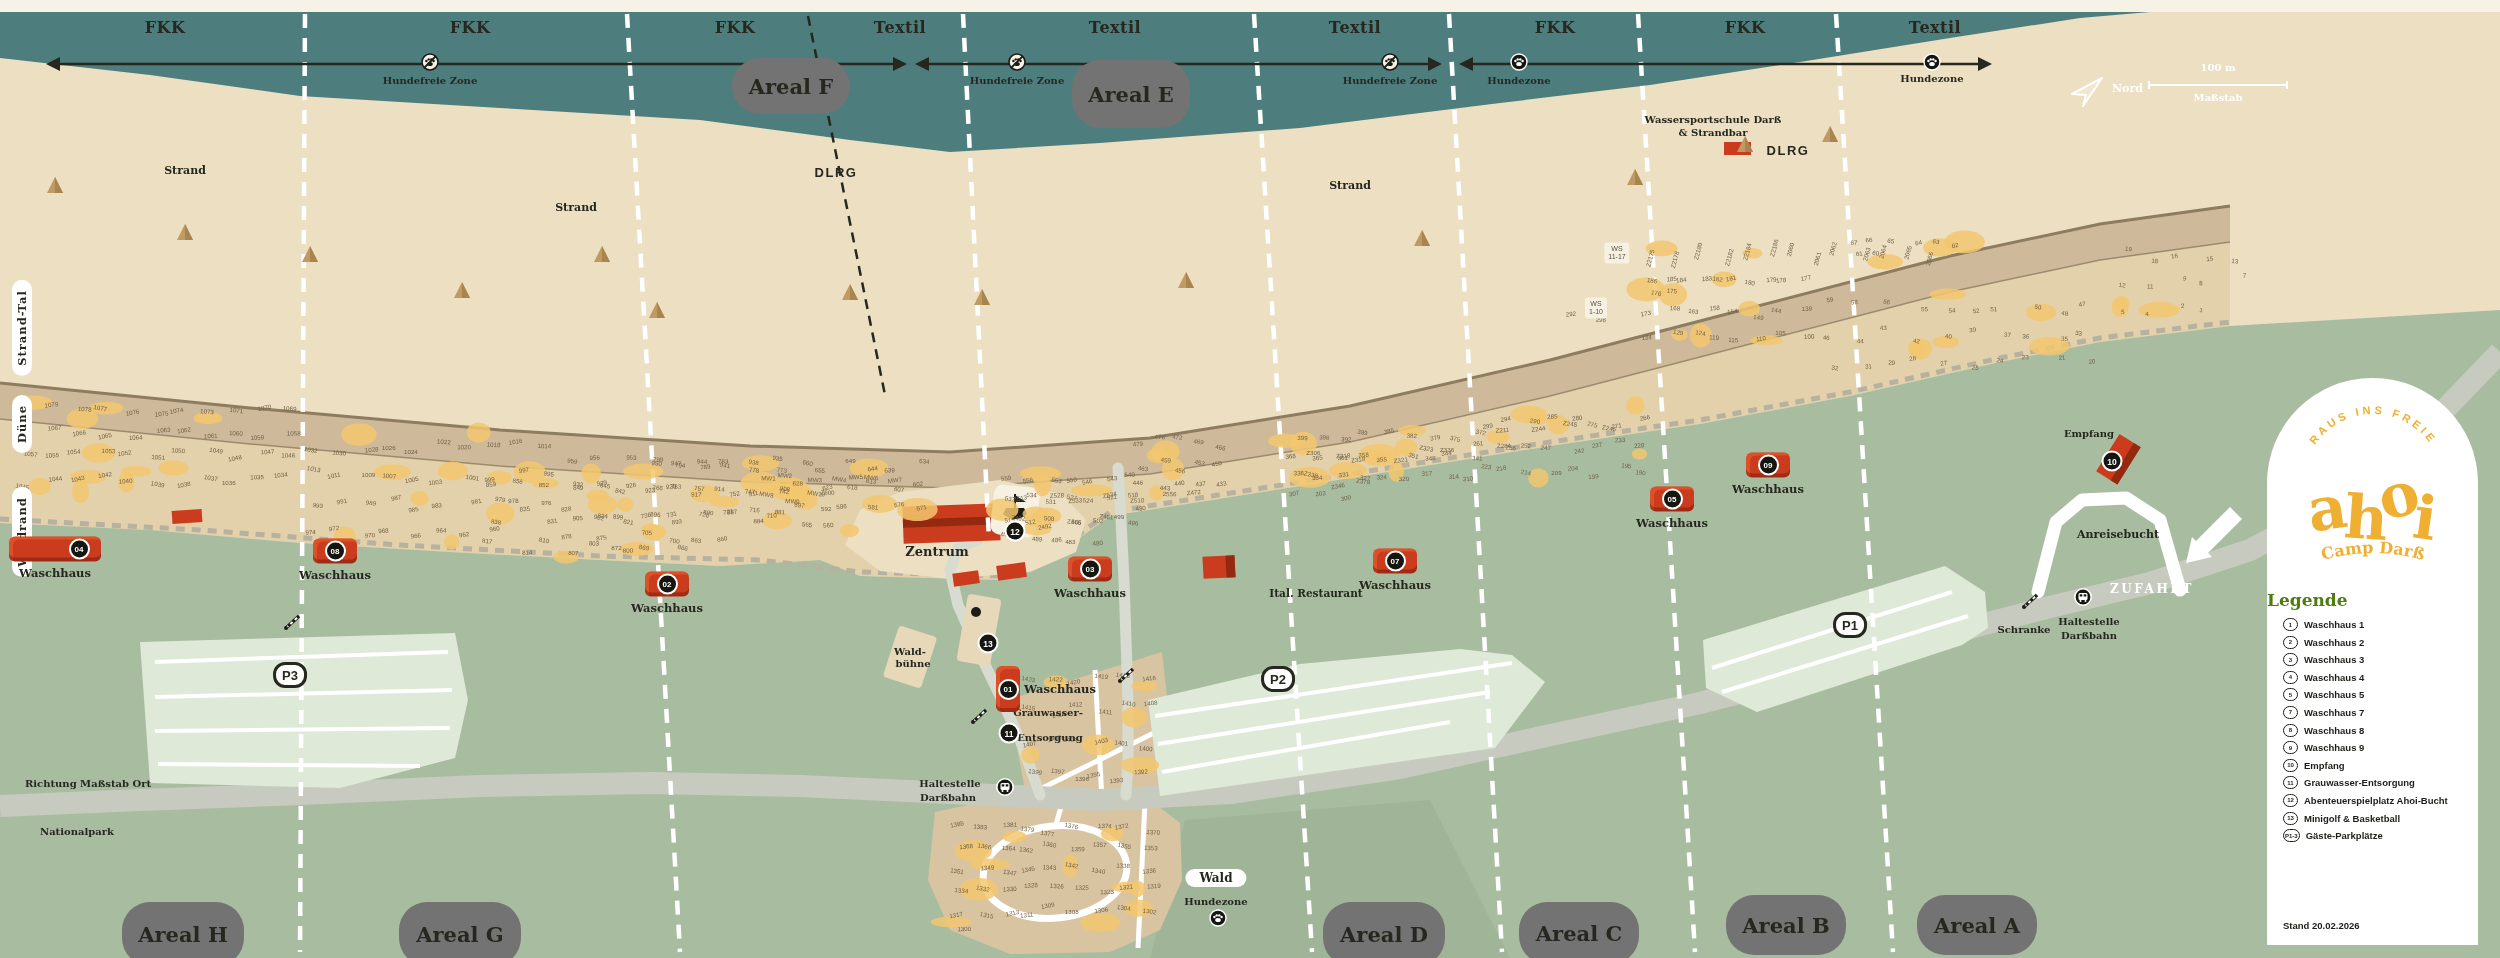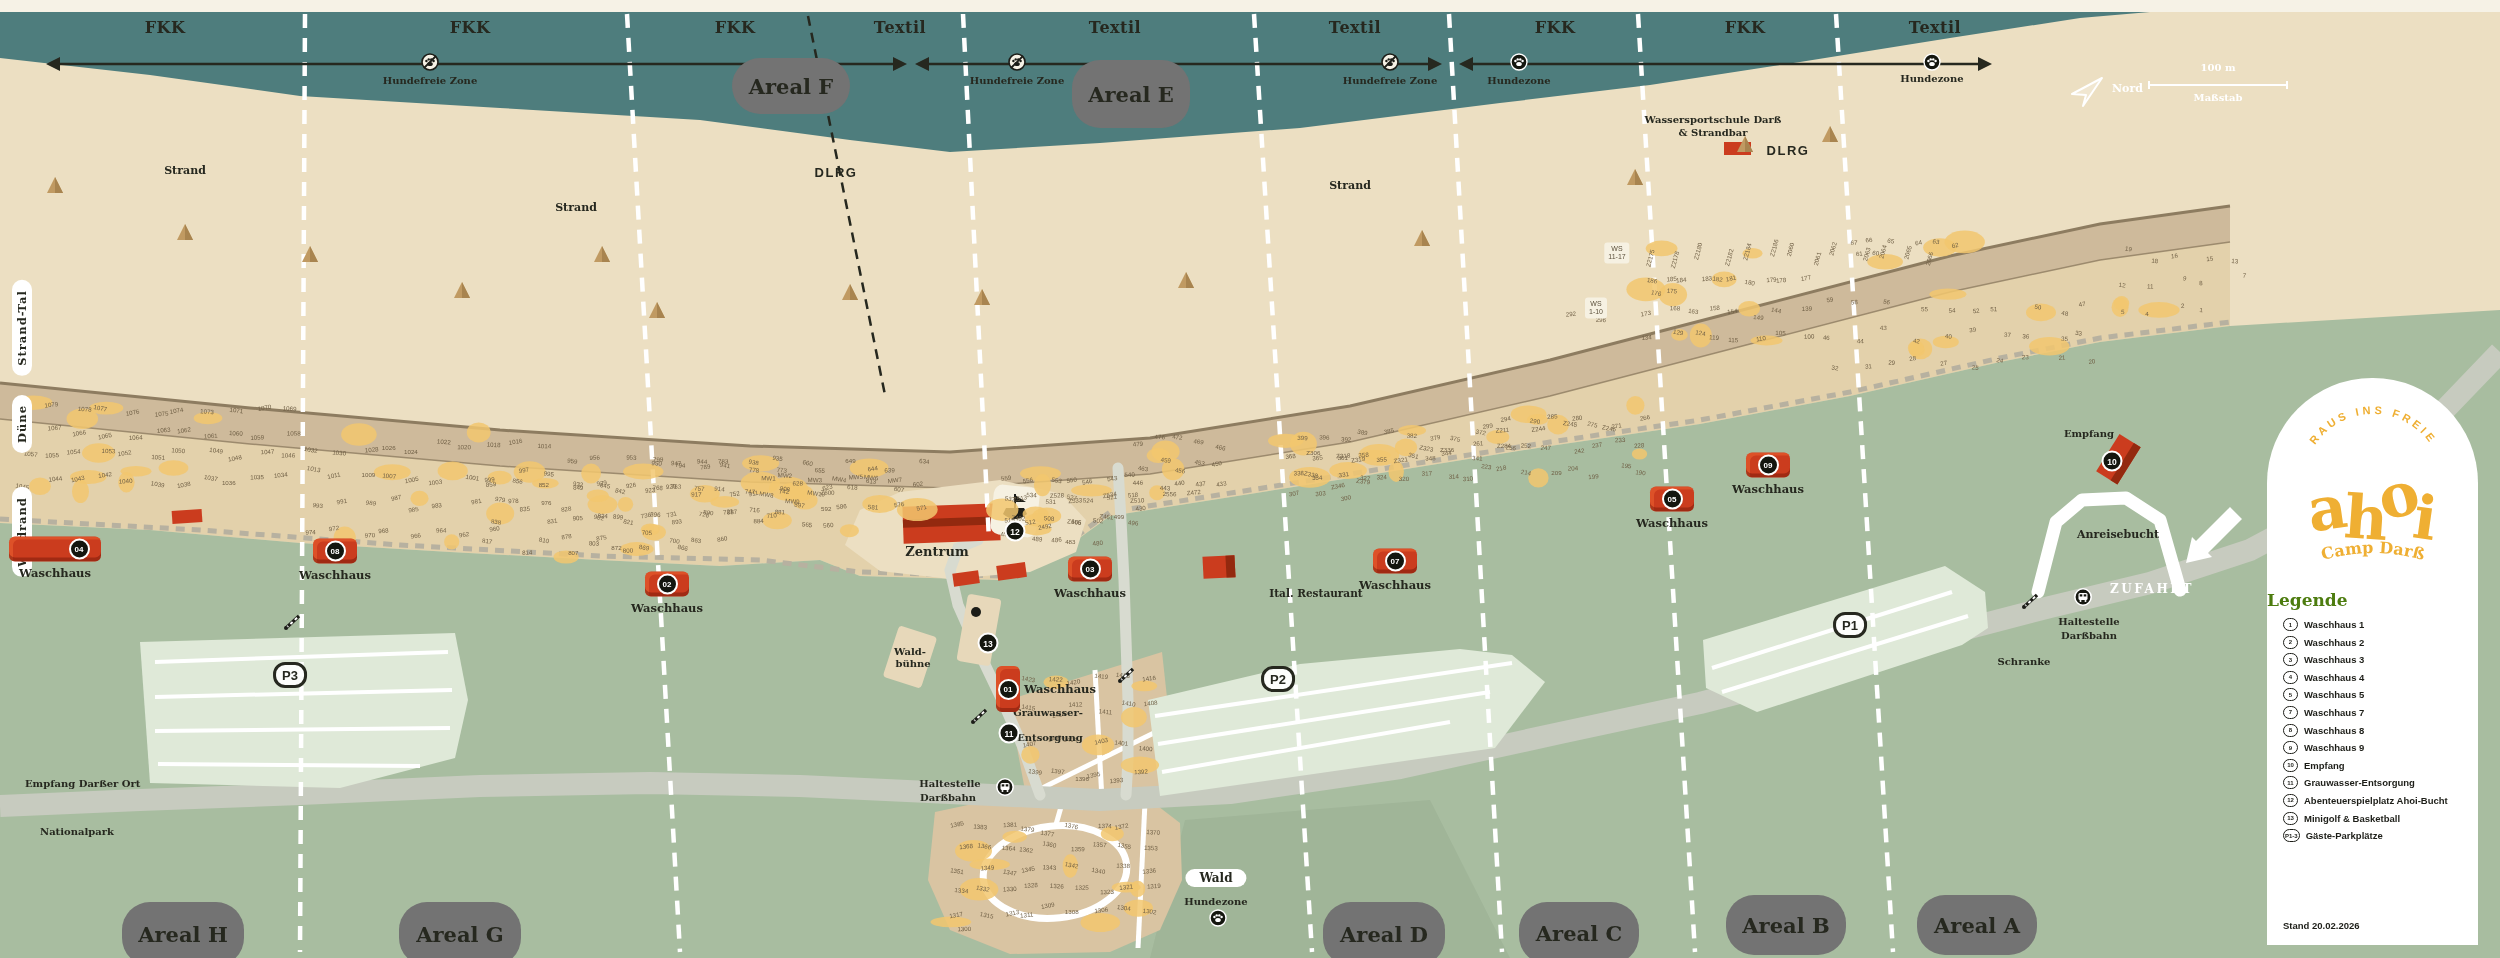--- a/index.html
+++ b/index.html
@@ -814,25 +814,25 @@
       <div class="lbl" style="left: 937px; top: 551px; font-size: 13px;">Zentrum</div>
       <div class="lbl" style="left: 910px; top: 651px; font-size: 10px;">Wald-</div>
       <div class="lbl" style="left: 913px; top: 663px; font-size: 10px;">bühne</div>
       <div class="lbl" style="left: 1272px; top: 593px; font-size: 10.5px; margin-left: 44px;">Ital. Restaurant</div>
       <div class="lbl" style="left: 1048px; top: 712px; font-size: 10px;">Grauwasser-</div>
       <div class="lbl" style="left: 1050px; top: 725px; font-size: 10px; margin-top: 12px;">Entsorgung</div>
       <div class="lbl" style="left: 950px; top: 783px; font-size: 10px;">Haltestelle</div>
       <div class="lbl" style="left: 948px; top: 797px; font-size: 10px;">Darßbahn</div>
       <div class="lbl" style="left: 2089px; top: 621px; font-size: 10px;">Haltestelle</div>
       <div class="lbl" style="left: 2089px; top: 635px; font-size: 10px;">Darßbahn</div>
-      <div class="lbl" style="left: 2024px; top: 629px; font-size: 10px; margin-top: 32px;">Schranke</div>
+      <div class="lbl" style="left: 2024px; top: 629px; font-size: 10px;">Schranke</div>
       <div class="lbl" style="left: 2118px; top: 534px; font-size: 11px;">Anreisebucht</div>
       <div class="lbl" style="left: 2089px; top: 433px; font-size: 10px;">Empfang</div>
       <div class="lbl zufahrt" style="left: 2152px; top: 589px;">ZUFAHRT</div>
-      <div class="lbl left" style="left: 25px; top: 783px; font-size: 10px;">Empfang Darßer Ort</div>
+      <div class="lbl left" style="left: 25px; top: 783px; font-size: 10px;">Richtung Maßstab Ort</div>
       <div class="lbl left" style="left: 40px; top: 831px; font-size: 10px;">Nationalpark</div>
       <div class="lbl" style="left: 1216px; top: 901px; font-size: 10px;">Hundezone</div>
       <div class="wald-pill" style="left: 1216px; top: 878px;">Wald</div>
       <div class="ws-box" style="left: 1617px; top: 253px;">
         <div>WS</div>
         <div>11-17</div>
       </div>
       <div class="ws-box" style="left: 1596px; top: 308px;">
         <div>WS</div>
         <div>1-10</div>

